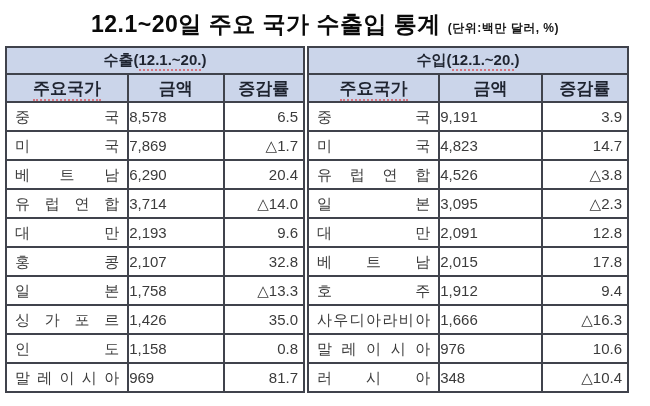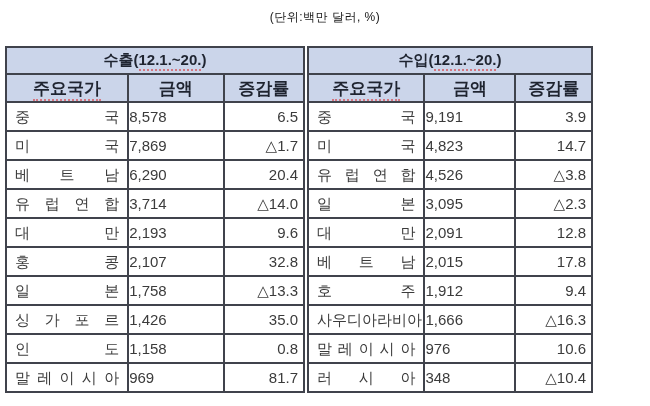--- a/index.html
+++ b/index.html
@@ -11,26 +11,26 @@
     overflow: hidden;
   }
   .title-wrap {
     display: flex; justify-content: center; align-items: baseline;
     gap: 7px; margin-top: 9px; height: 30px;
   }
   .title-main {
     font-size: 23px; font-weight: 800; color: #0a0a0a; letter-spacing: 0.5px;
   }
   .title-unit {
-    font-size: 12px; font-weight: 400; color: #161616; letter-spacing: 0.5px;
+    font-size: 12px; font-weight: 700; color: #161616; letter-spacing: 0.5px;
   }
   .tables { display: flex; gap: 2px; margin: 7px 3px 0 5px; }
   table { border-collapse: collapse; table-layout: fixed; }
   table.t-left  { width: 300px; border-radius: 17px; }
-  table.t-right { width: 286px; }
+  table.t-right { width: 322px; }
   td { border: 2px solid var(--border, #40434c); padding: 0; overflow: hidden; }
   td.ttl {
     height: 27px; background: var(--header-bg, #cbd5ea);
     text-align: center; vertical-align: middle;
     font-weight: 700; font-size: 15px; color: #1f2430;
   }
   td.colh {
     height: 28px; background: var(--header-bg, #cbd5ea);
     text-align: center; vertical-align: middle;
     font-weight: 700; font-size: 17px; color: #1f2430;
@@ -48,20 +48,21 @@
   td.rate   { text-align: right; padding-right: 5px; vertical-align: middle; }
   .spell {
     border-bottom: 2px dotted var(--spellcheck-underline, rgba(220,40,40,0.55));
     padding-bottom: 1px;
   }
 </style>
 </head>
 <body>
 
 <div class="title-wrap">
+  <span class="title-main">12.1~20일 주요 국가 수출입 통계</span>
   <span class="title-unit">(단위:백만 달러, %)</span>
 </div>
 
 <div class="tables">
   <table class="t-left">
     <colgroup>
         <col class="c-country">
         <col class="c-amount">
         <col class="c-rate">
       </colgroup>

